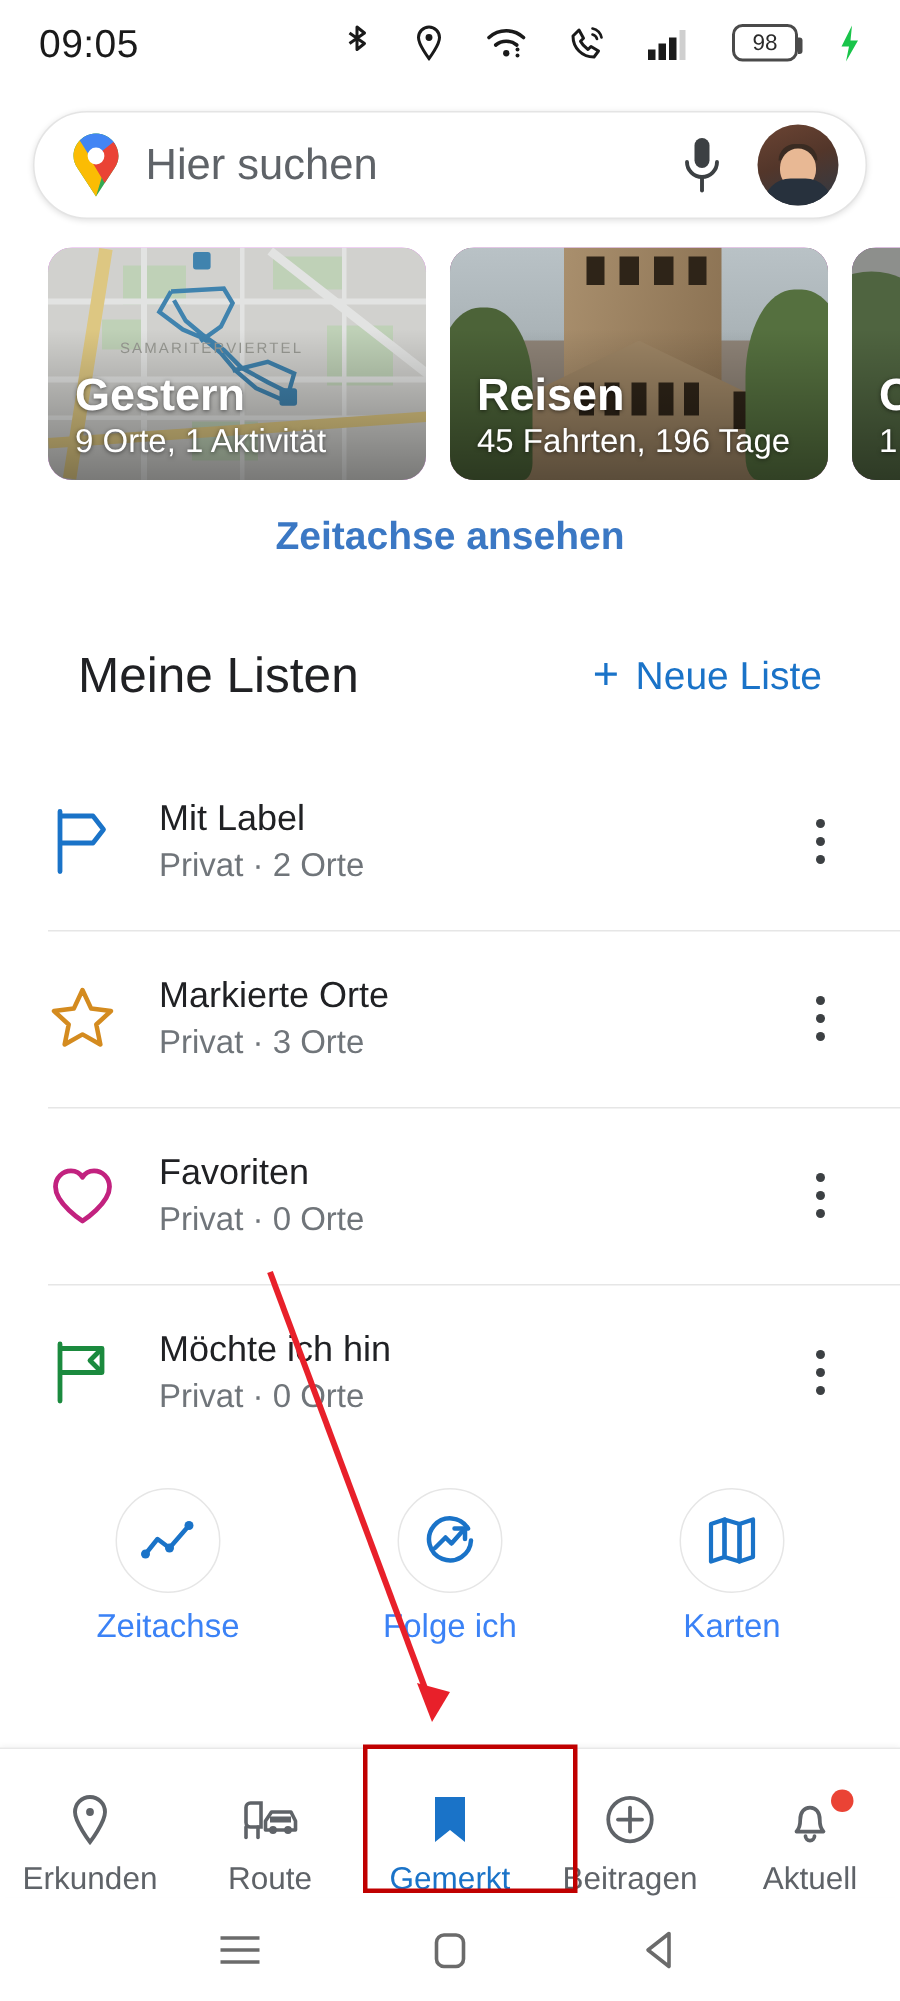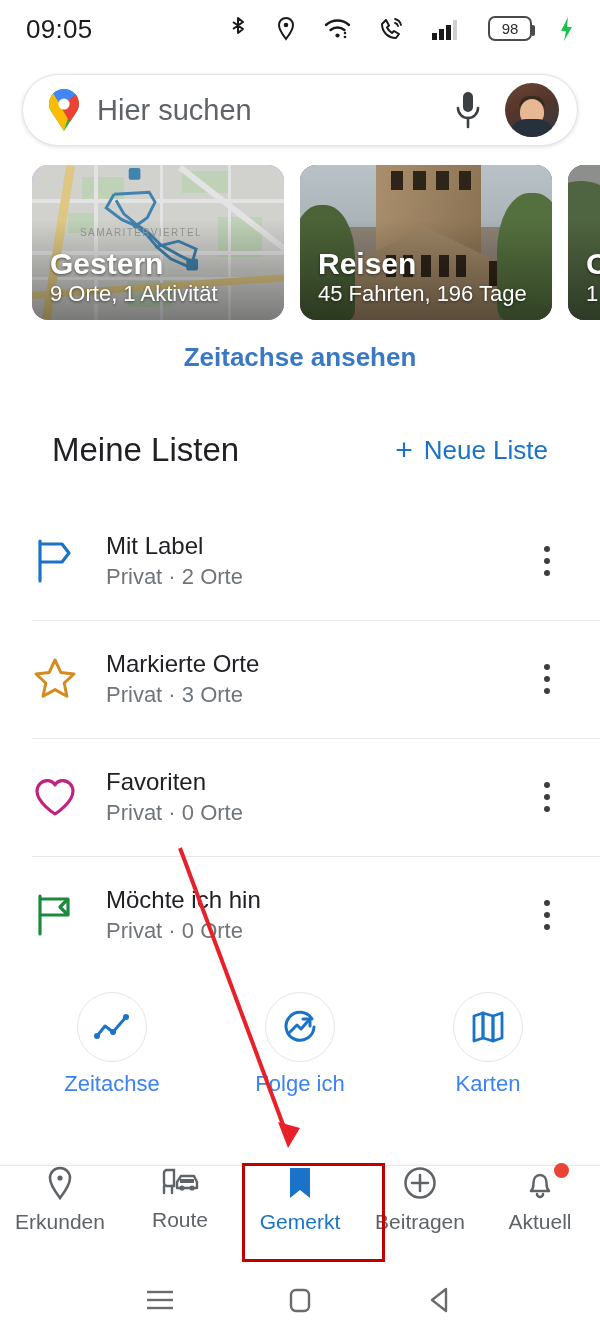--- a/index.html
+++ b/index.html
@@ -150,21 +150,21 @@
   }
   .qa .qa-label {
     font-size:22px; color:#3b82f6; text-align:center; line-height:1.12;
     word-break:break-word;
   }
 
   
   .bottomnav {
     position:absolute; left:0; bottom:69px; width:600px; height:100px;
     background:#fff; border-top:1px solid #e8e8e8;
-    display:flex; align-items:flex-start; box-shadow:0 -1px 4px rgba(0,0,0,0.05);
+    display:flex; align-items:flex-end; box-shadow:0 -1px 4px rgba(0,0,0,0.05);
   }
   .nav-item {
     flex:1; display:flex; flex-direction:column; align-items:center; gap:6px;
     position:relative;
   }
   .nav-item .nav-label { font-size:21px; color:#5f6368; }
   .nav-item.active .nav-label { color:#1a73c8; }
   .nav-badge {
     position:absolute; top:-3px; right:31px; width:15px; height:15px;
     background:#ea4335; border-radius:50%;

